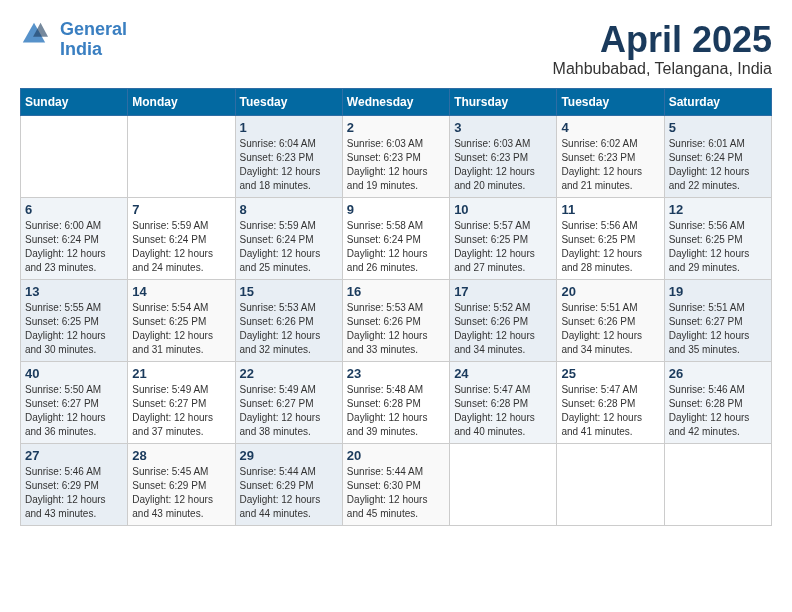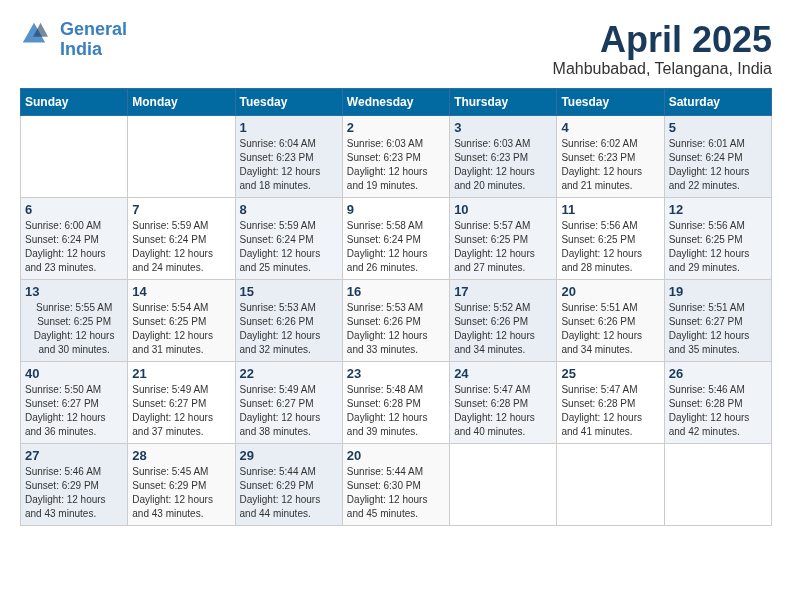--- a/index.html
+++ b/index.html
@@ -201,21 +201,21 @@
         <td>
           <span class="day-number">12</span>
           <div class="day-info" style="white-space: pre-line;">Sunrise: 5:56 AM
 Sunset: 6:25 PM
 Daylight: 12 hours and 29 minutes.</div>
         </td>
       </tr>
       <tr>
         <td>
           <span class="day-number">13</span>
-          <div class="day-info" style="white-space: pre-line; text-align: center;">Sunrise: 5:55 AM
+          <div class="day-info" style="white-space: pre-line;">Sunrise: 5:55 AM
 Sunset: 6:25 PM
 Daylight: 12 hours and 30 minutes.</div>
         </td>
         <td>
           <span class="day-number">14</span>
           <div class="day-info" style="white-space: pre-line;">Sunrise: 5:54 AM
 Sunset: 6:25 PM
 Daylight: 12 hours and 31 minutes.</div>
         </td>
         <td>

